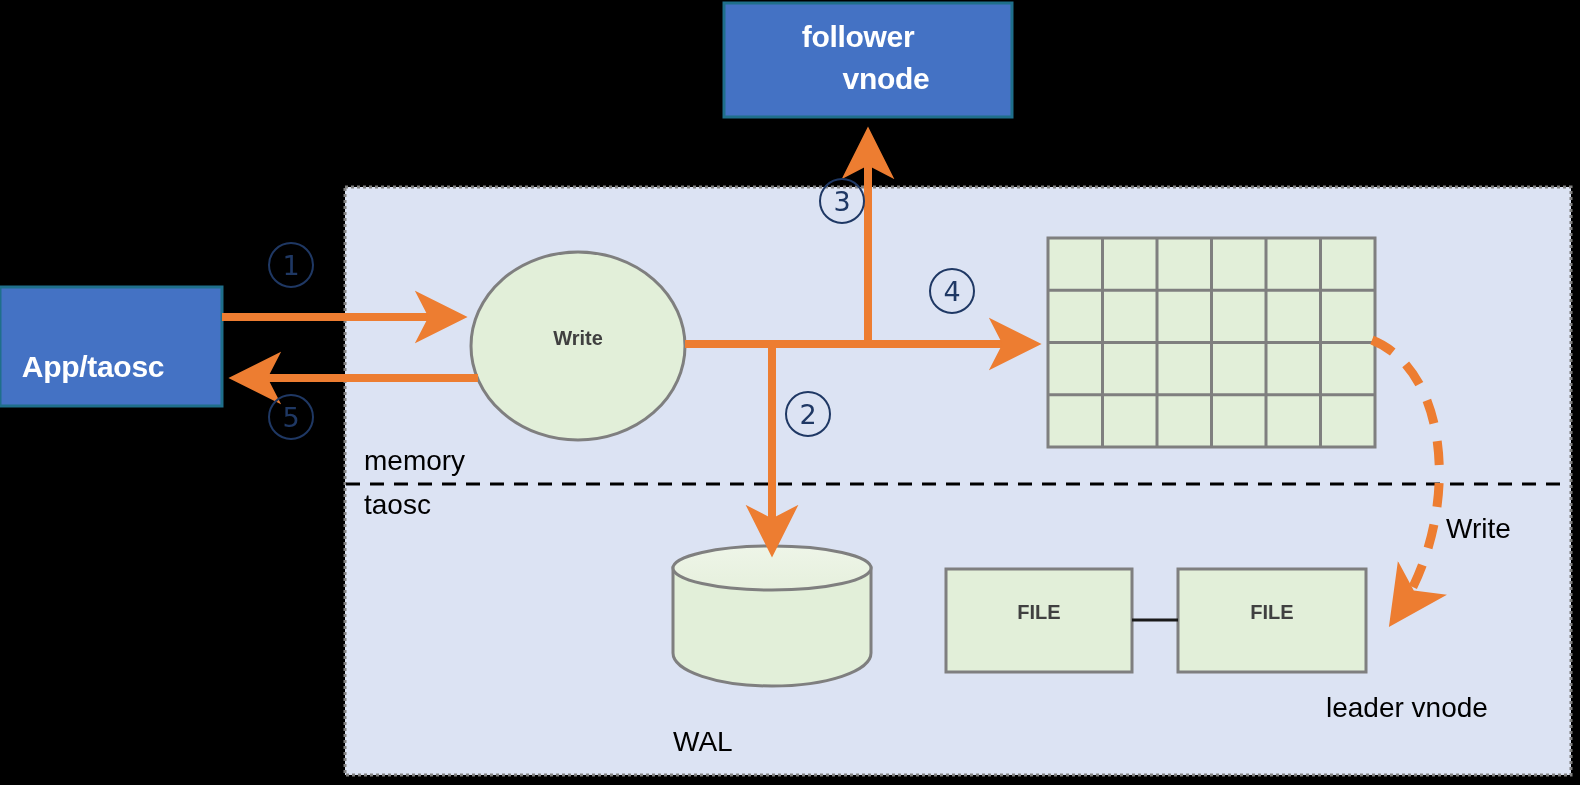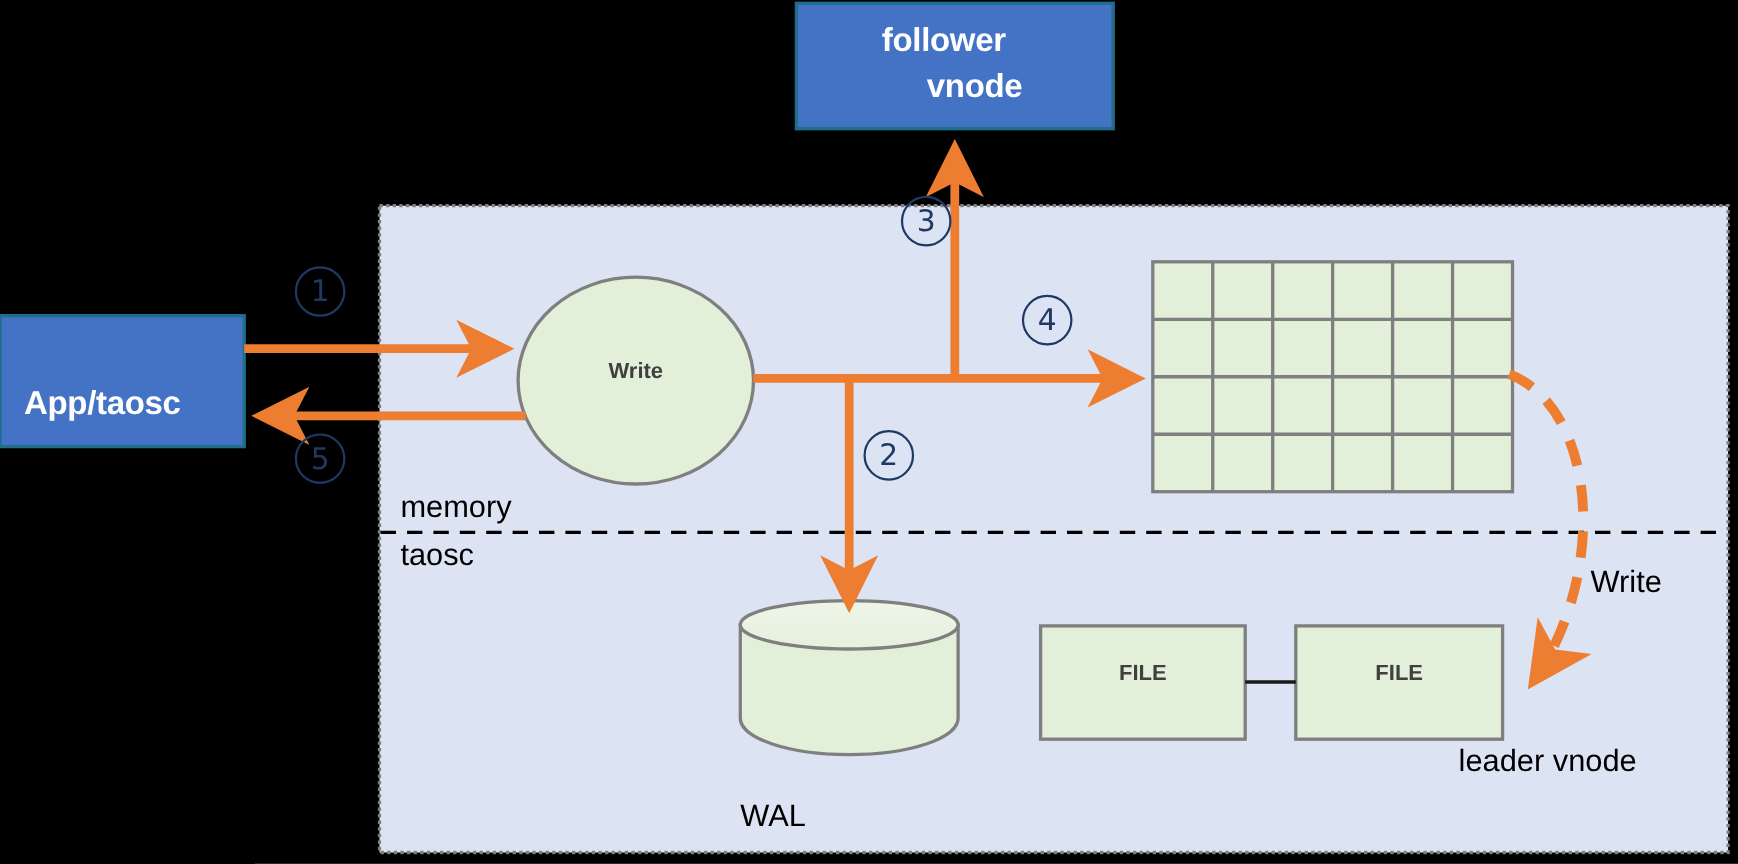--- a/index.html
+++ b/index.html
@@ -127,21 +127,21 @@
   <div class="lbl node-label" style="left:946px; top:601px; width:186px; color:#404040;">FILE</div>
   <div class="lbl node-label" style="left:1178px; top:601px; width:188px; color:#404040;">FILE</div>
 
   <div class="lbl plain-label" style="left:673px; top:708px; width:198px; text-align:left;margin-top:18px;">WAL</div>
 
   <div class="lbl plain-label" style="left:364px; top:445px;">memory</div>
   <div class="lbl plain-label" style="left:364px; top:489px;">taosc</div>
 
   <div class="lbl plain-label" style="left:1446px; top:513px;">Write</div>
 
-  <div class="lbl plain-label" style="left:1326px; top:676px;">leader vnode</div>
+  <div class="lbl plain-label" style="left:1326px; top:692px;">leader vnode</div>
 
   <div class="lbl step-num" style="left:268px; top:242px;">1</div>
   <div class="lbl step-num" style="left:268px; top:394px;">5</div>
   <div class="lbl step-num" style="left:785px; top:391px;">2</div>
   <div class="lbl step-num" style="left:819px; top:178px;">3</div>
   <div class="lbl step-num" style="left:929px; top:268px;">4</div>
 
 </div>
 
 </body></html>

